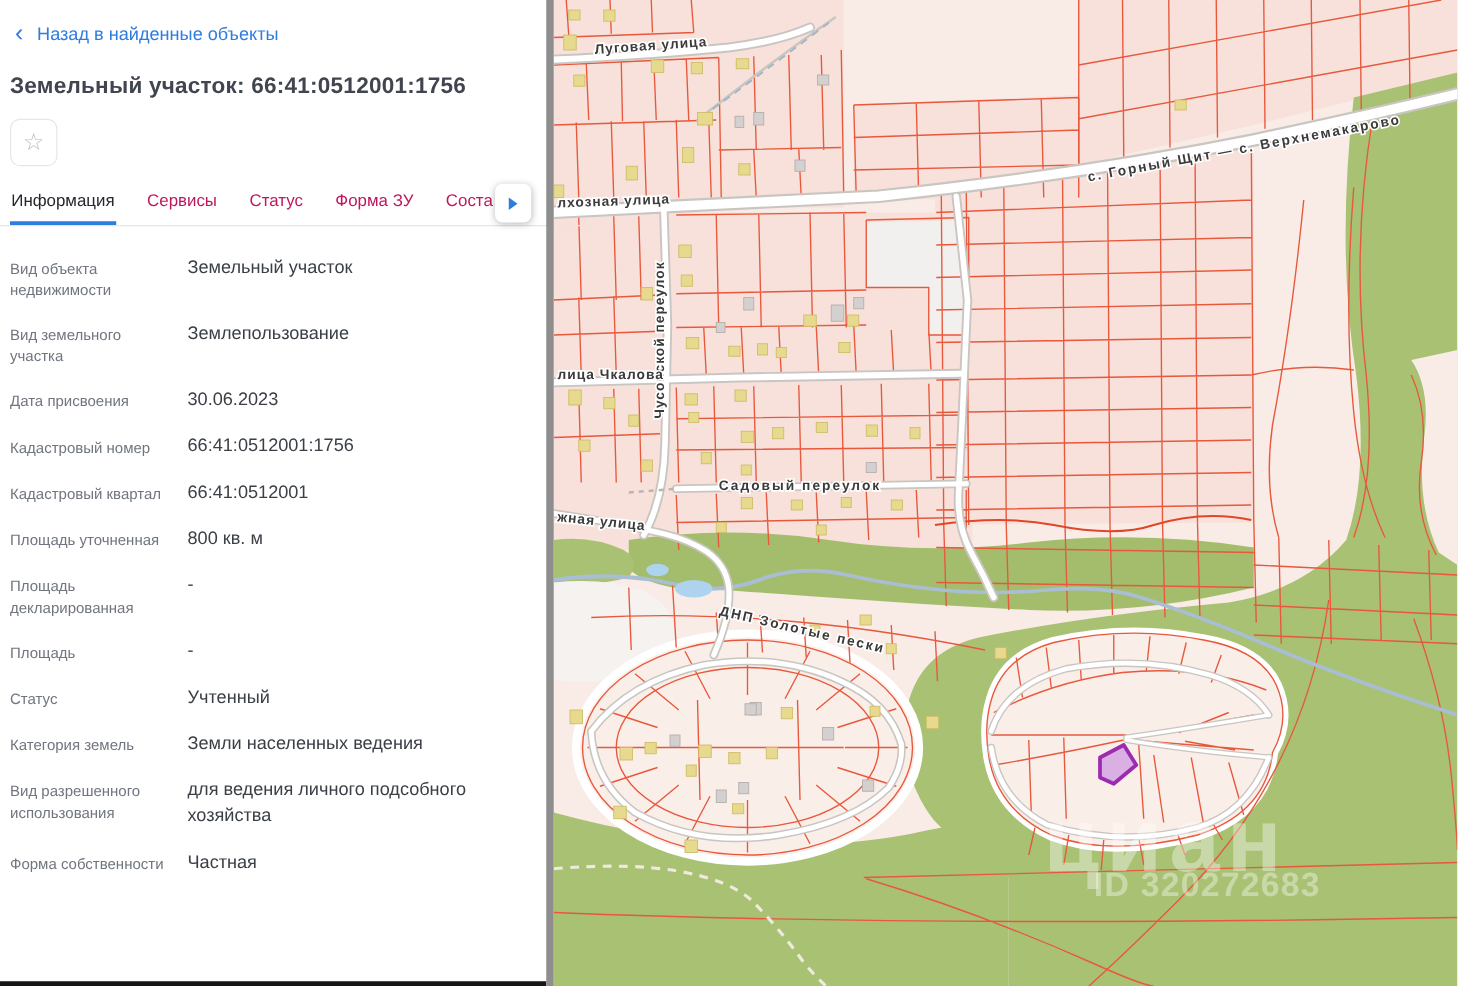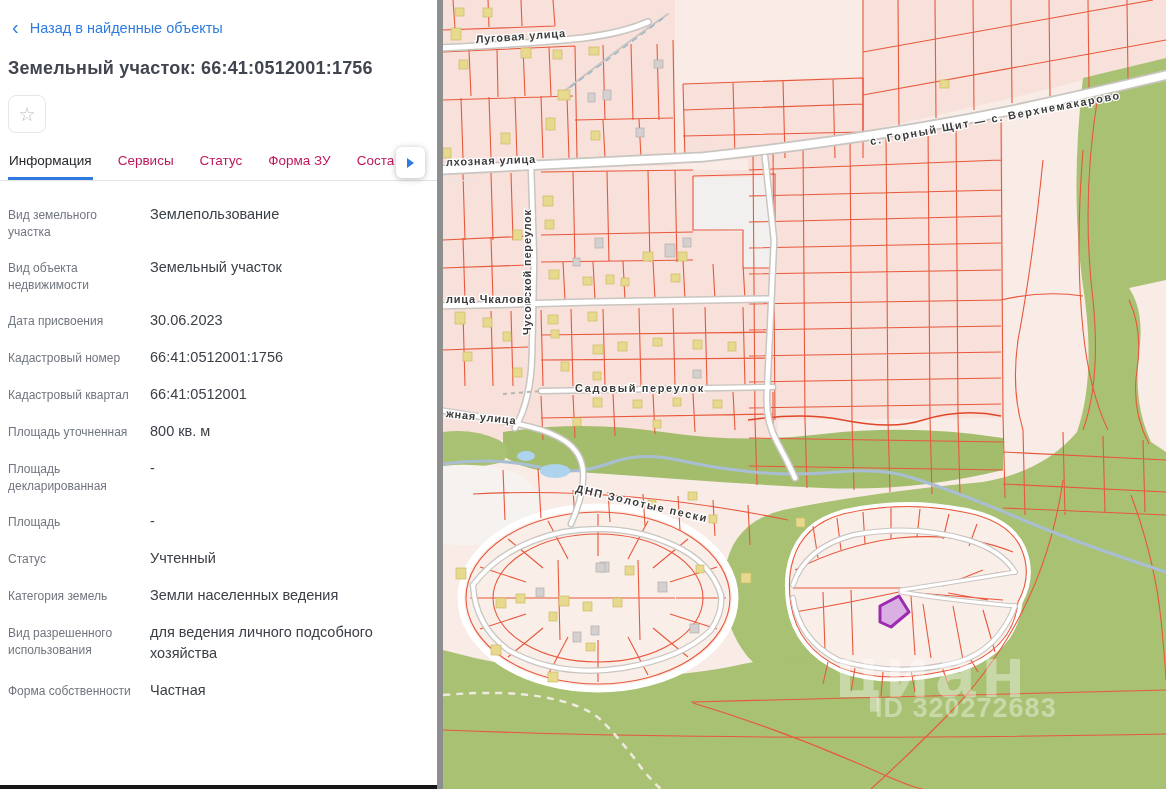--- a/index.html
+++ b/index.html
@@ -68,26 +68,26 @@
     <div class="tab">Форма ЗУ</div>
     <div class="tab">Соста</div>
     <div class="tab">І</div>
   </div>
   <button class="tab-next-btn">
     <span class="tri"></span>
   </button>
 
   <div class="fields">
     <div class="frow">
+        <div class="flabel">Вид объекта недвижимости</div>
+        <div class="fvalue">Земельный участок</div>
+      </div>
+    <div class="frow">
         <div class="flabel">Вид земельного участка</div>
         <div class="fvalue">Землепользование</div>
-      </div>
-    <div class="frow">
-        <div class="flabel">Вид объекта недвижимости</div>
-        <div class="fvalue">Земельный участок</div>
       </div>
     <div class="frow">
         <div class="flabel">Дата присвоения</div>
         <div class="fvalue">30.06.2023</div>
       </div>
     <div class="frow">
         <div class="flabel">Кадастровый номер</div>
         <div class="fvalue">66:41:0512001:1756</div>
       </div>
     <div class="frow">

